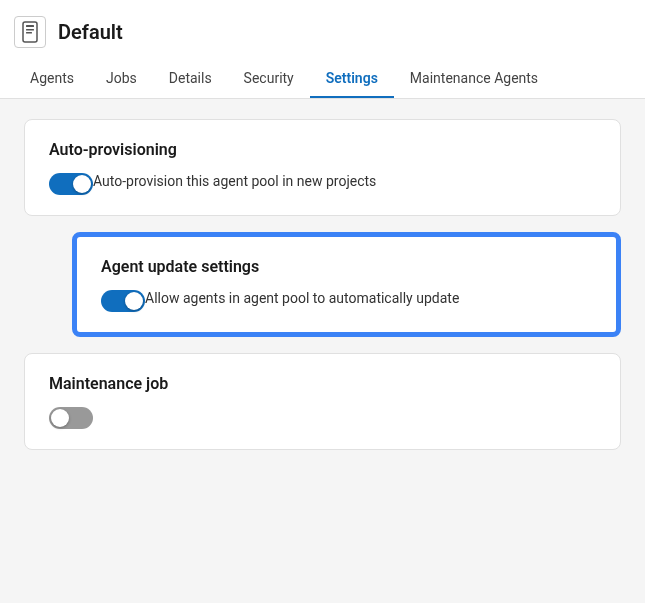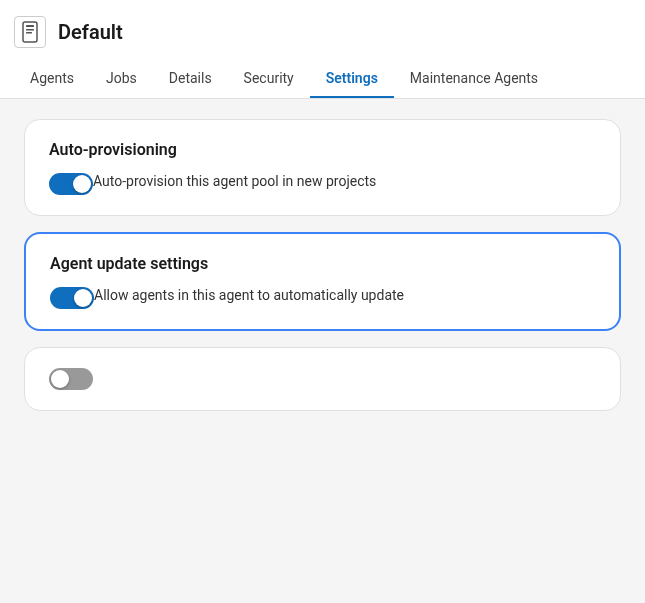--- a/index.html
+++ b/index.html
@@ -65,26 +65,27 @@
     .content {
       padding: 20px 24px;
       display: flex;
       flex-direction: column;
       gap: 16px;
     }
 
     .card {
       background: #fff;
       border: 1px solid #e0e0e0;
-      border-radius: 16px;
+      border-radius: 8px;
       padding: 20px 24px;
     }
 
     .card.highlighted {
-      border: 2px solid #3b82f6;
+      border: 5px solid #3b82f6;
+      margin-left: 48px;
     }
 
     .card-title {
       font-size: 16px;
       font-weight: 600;
       color: #1a1a1a;
       margin-bottom: 14px;
     }
 
     .toggle-row {
@@ -182,25 +183,26 @@
     </div>
   </div>
 
   <div class="card highlighted">
     <div class="card-title">Agent update settings</div>
     <div class="toggle-row">
       <div class="toggle on">
         <div class="toggle-track"></div>
         <div class="toggle-thumb"></div>
       </div>
-      <span class="toggle-label">Allow agents in this agent to automatically update</span>
+      <span class="toggle-label">Allow agents in agent pool to automatically update</span>
     </div>
   </div>
 
   <div class="card">
+    <div class="card-title">Maintenance job</div>
     <div class="toggle-row">
       <div class="toggle off">
         <div class="toggle-track"></div>
         <div class="toggle-thumb"></div>
       </div>
     </div>
   </div>
 
 </div>
 

